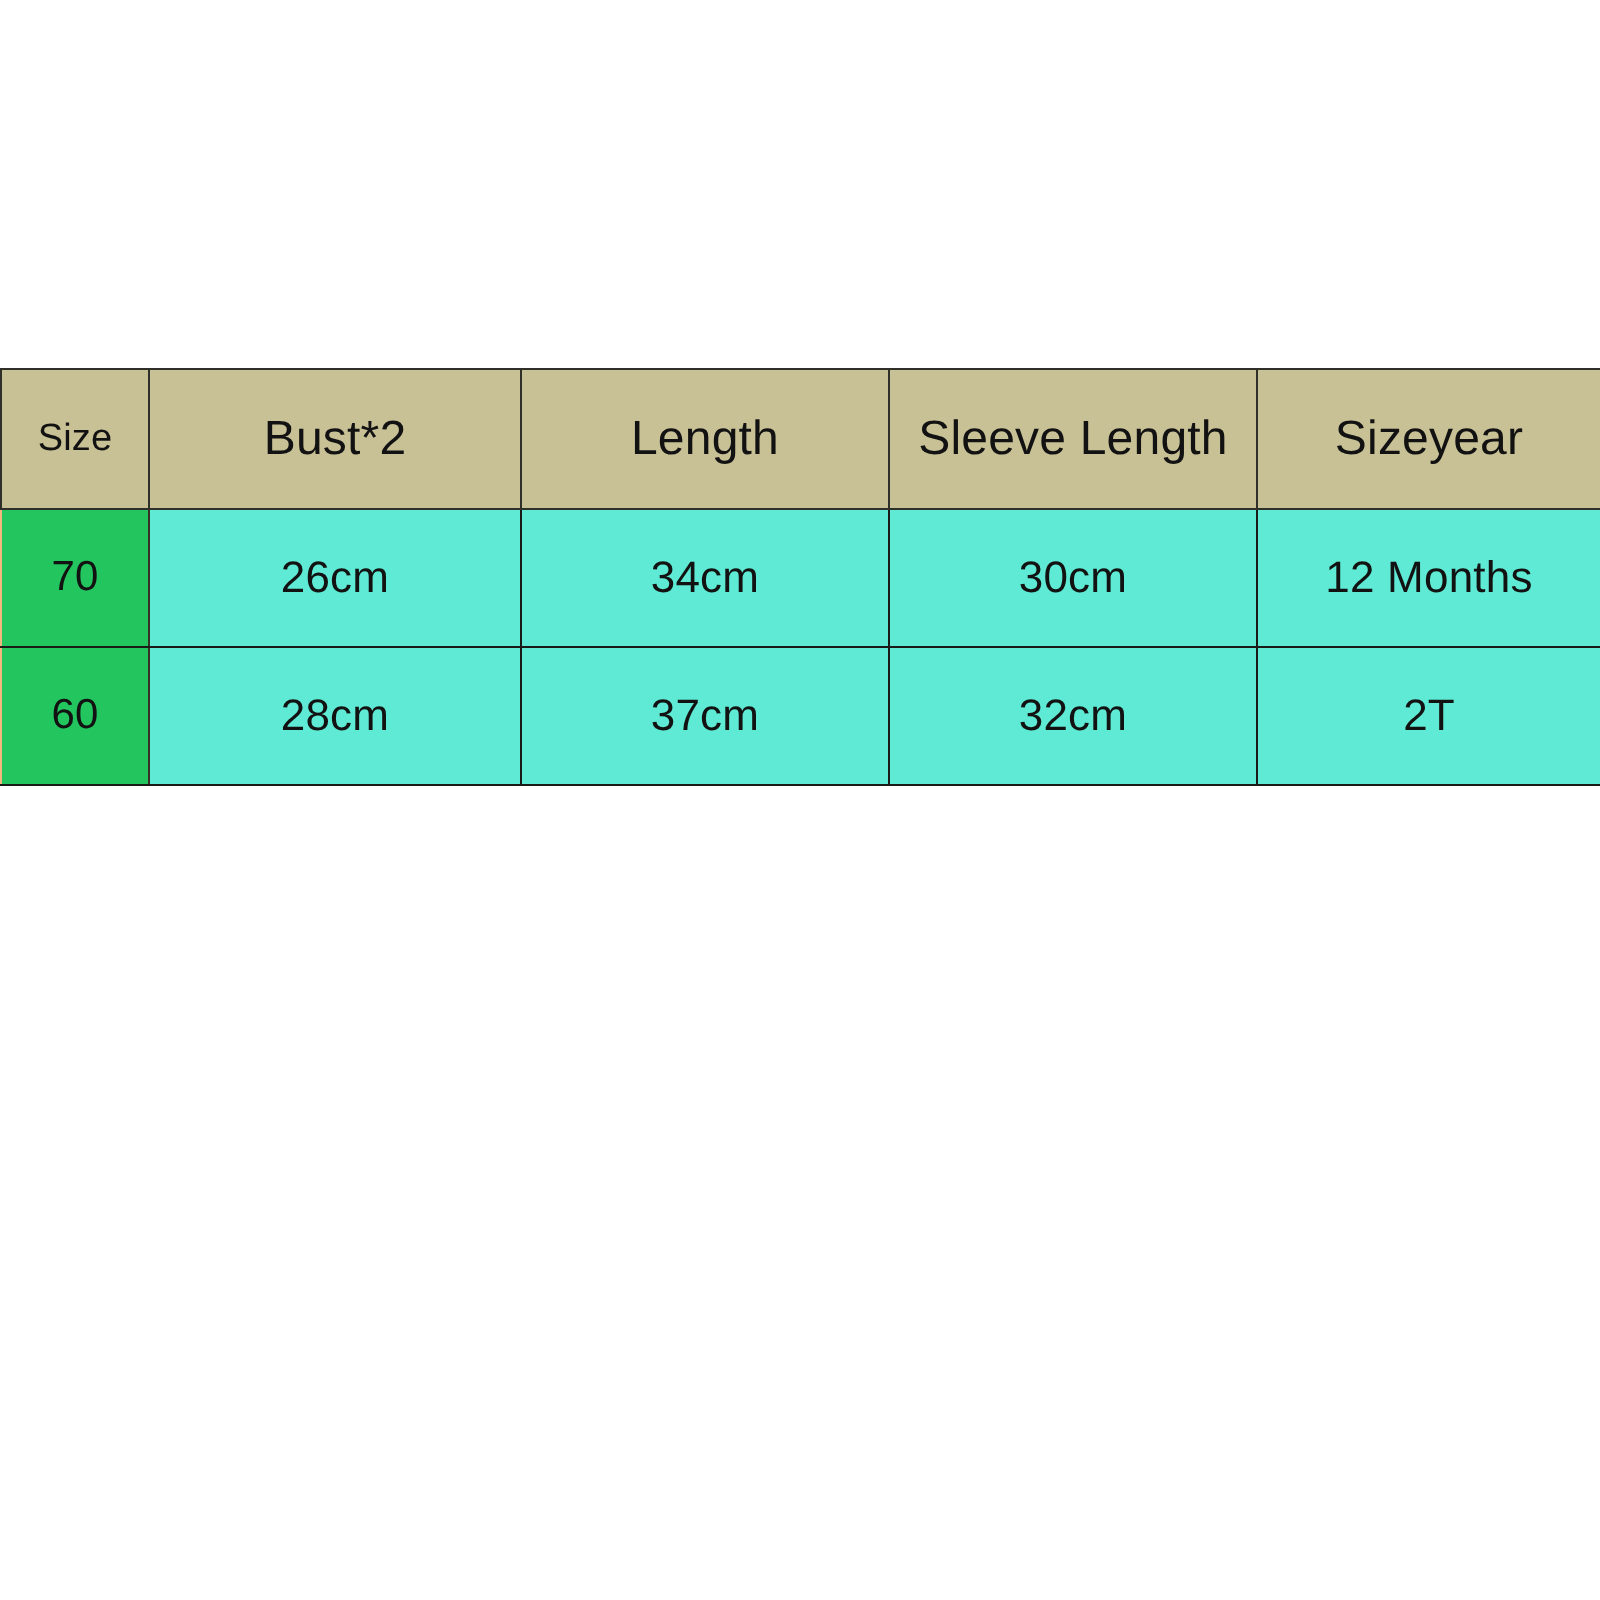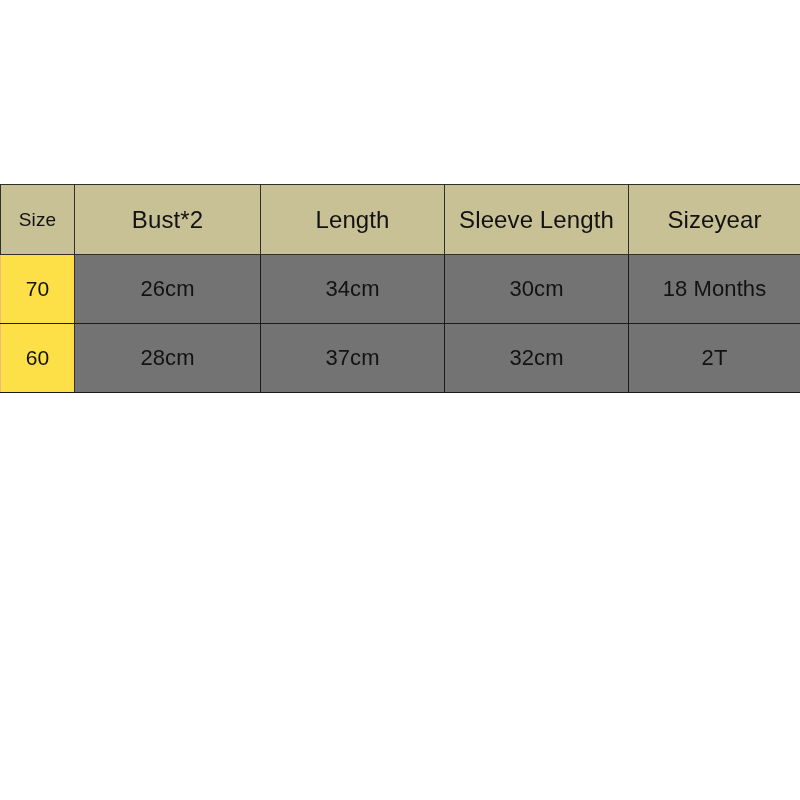--- a/index.html
+++ b/index.html
@@ -56,25 +56,25 @@
     border-color: #30302a;
   }
   table.size-chart thead th.th-size {
     font-size: 19px;
   }
 
   
   table.size-chart tbody td {
     height: 68px;
     font-size: 22px;
-    background: #737373;
+    background: #5eead4;
   }
 
   table.size-chart tbody td.cell-size {
-    background: #fde047;
+    background: #22c55e;
     font-size: 21px;
     border-left-color: #f3b87f;
     border-right-color: #3a2f24;
   }
 
   table.size-chart tbody tr:first-child td {
     border-top-color: #1a1a17;
   }
 </style>
 </head>
@@ -97,21 +97,21 @@
         <th>Sleeve Length</th>
         <th>Sizeyear</th>
       </tr>
     </thead>
     <tbody>
       <tr>
         <td class="cell-size">70</td>
         <td>26cm</td>
         <td>34cm</td>
         <td>30cm</td>
-        <td>18 Months</td>
+        <td>12 Months</td>
       </tr>
       <tr>
         <td class="cell-size">60</td>
         <td>28cm</td>
         <td>37cm</td>
         <td>32cm</td>
         <td>2T</td>
       </tr>
     </tbody>
   </table>

